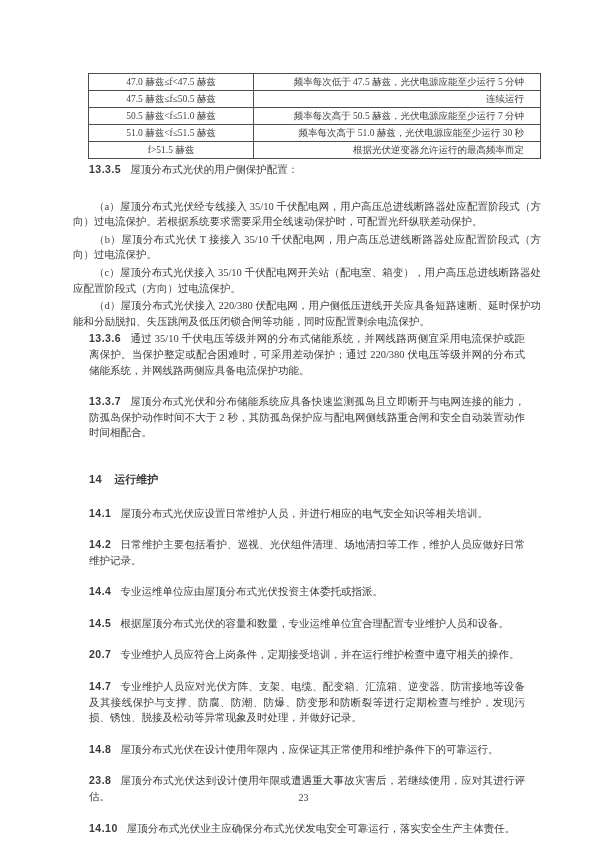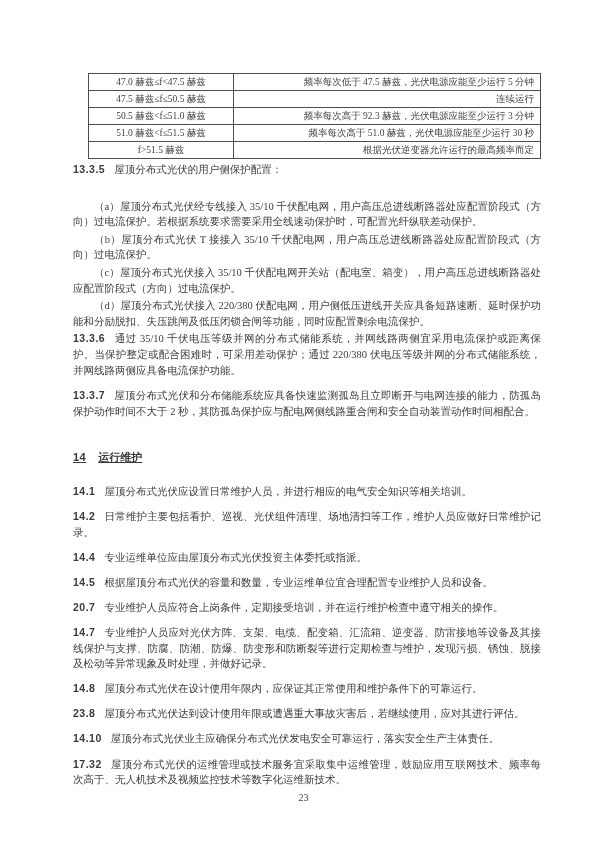--- a/index.html
+++ b/index.html
@@ -29,49 +29,48 @@
     border-collapse:collapse;
     margin-left:15px;
     width:453px;
     font-size:9.5px;
     color:#3f3f3f;
     margin-bottom:3px;
   }
   table.freq td{
     border:1px solid #4d4d4d;
     height:16px;
-    padding:0 6px;
+    padding:0 16px;
     line-height:12px;
   }
   table.freq td.range{width:132px;text-align:center;}
   table.freq td.req{text-align:right;}
   
   .clause-num{
     font-family:"Liberation Sans","DejaVu Sans",sans-serif;
     font-weight:bold;
     color:#3a3a3a;
     margin-right:9px;
     letter-spacing:0.5px;
   }
-  p{margin:0;}
+  p{margin:16px;}
   .clause-head{margin-top:2px;}
   .subitem{
     text-indent:21px;
     margin:2px 0;
   }
   .clause{margin-top:2px;}
   .clause-gap{margin-top:10px;}
   
   .sec-head{
     margin-top:31px;
     font-family:"Liberation Sans","DejaVu Sans",sans-serif;
     font-weight:bold;
     font-size:11px;
     color:#3a3a3a;
-    text-decoration:underline;
   }
   .sec-head .sec-num{margin-right:12px;letter-spacing:0.5px;}
   .item{margin-top:9.5px;}
   .item.first{margin-top:18px;}
   
   .pageno{
     position:absolute;
     left:0;top:792px;
     width:607px;
     text-align:center;
@@ -90,21 +89,21 @@
         <tr>
           <td class="range">47.0 赫兹≤f&lt;47.5 赫兹</td>
           <td class="req">频率每次低于 47.5 赫兹，光伏电源应能至少运行 5 分钟</td>
         </tr>
         <tr>
           <td class="range">47.5 赫兹≤f≤50.5 赫兹</td>
           <td class="req">连续运行</td>
         </tr>
         <tr>
           <td class="range">50.5 赫兹&lt;f≤51.0 赫兹</td>
-          <td class="req">频率每次高于 92.3 赫兹，光伏电源应能至少运行 3 分钟</td>
+          <td class="req">频率每次高于 50.5 赫兹，光伏电源应能至少运行 7 分钟</td>
         </tr>
         <tr>
           <td class="range">51.0 赫兹&lt;f≤51.5 赫兹</td>
           <td class="req">频率每次高于 51.0 赫兹，光伏电源应能至少运行 30 秒</td>
         </tr>
         <tr>
           <td class="range">f&gt;51.5 赫兹</td>
           <td class="req">根据光伏逆变器允许运行的最高频率而定</td>
         </tr>
       </tbody>

